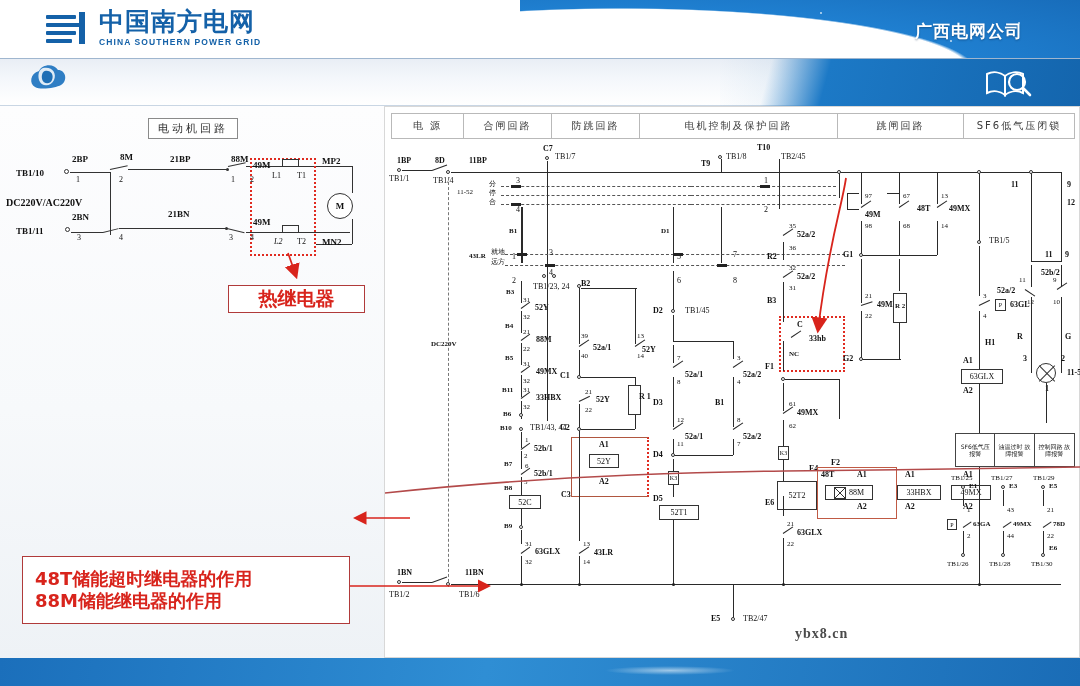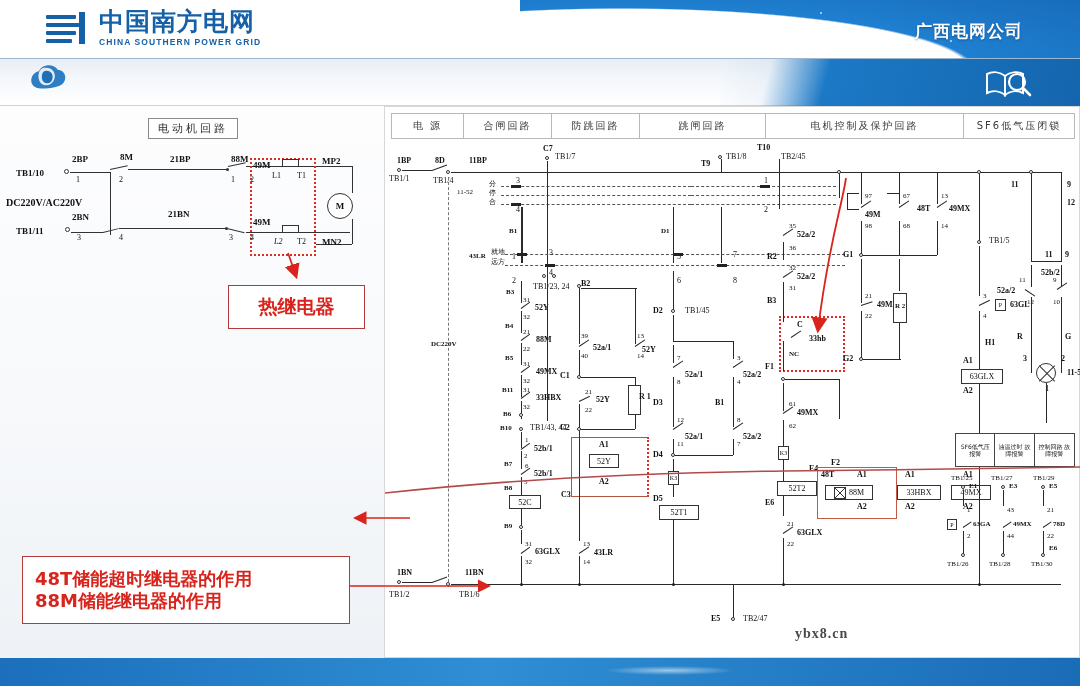--- a/index.html
+++ b/index.html
@@ -312,39 +312,39 @@
     <div class="wire wh" style="left:278px; top:118px; width:4px;"></div>
     <div class="wire wv" style="left:282px; top:111px; height:8px;"></div>
     <div class="wire wh" style="left:282px; top:111px; width:16px;"></div>
     <div class="wire wv" style="left:298px; top:111px; height:8px;"></div>
     <div class="dlabel s8" style="left:274px; top:124px;font-style:italic;">L2</div>
     <div class="dlabel s8" style="left:297px; top:124px;">T2</div>
     <div class="dlabel s9 bold" style="left:322px; top:124px;">MN2</div>
 
     <div class="dlabel s10 bold" style="left:6px; top:84px;">DC220V/AC220V</div>
 
-    <div class="redbox" style="left:228px; top:171px; width:137px; height:44px; font-size:19px;">热继电器</div>
+    <div class="redbox" style="left:228px; top:171px; width:137px; height:28px; font-size:19px;">热继电器</div>
   </div>
 
 
   <div class="redbox" style="left:22px; top:450px; width:328px; height:68px; font-size:18px; flex-direction:column; align-items:flex-start; padding-left:12px;">
     <span>48T储能超时继电器的作用</span>
     <span>88M储能继电器的作用</span>
   </div>
 
   <div class="redbox" style="left:790px; top:38px; width:112px; height:33px; font-size:18px;">行程开关</div>
 
   <div class="schem">
 
     <div class="tabrow">
       <div class="tab" style="width:72px;">电  源</div>
       <div class="tab" style="width:88px;">合闸回路</div>
       <div class="tab" style="width:88px;">防跳回路</div>
+      <div class="tab" style="width:198px;">电机控制及保护回路</div>
       <div class="tab" style="width:126px;">跳闸回路</div>
-      <div class="tab" style="width:198px;">电机控制及保护回路</div>
       <div class="tab" style="width:110px;">SF6低气压闭锁</div>
     </div>
 
     <div class="schem-canvas">
 
       <div class="dlabel s8 bold" style="left:12px; top:16px;">1BP</div>
       <div class="dlabel s8" style="left:4px; top:34px;">TB1/1</div>
       <div class="node" style="left:12px; top:27px;"></div>
       <div class="sl slh" style="left:17px; top:29px; width:30px;"></div>
       <div class="dlabel s8 bold" style="left:50px; top:16px;">8D</div>
@@ -583,21 +583,21 @@
       <div class="sl slh" style="left:400px; top:238px; width:54px;"></div>
       <div class="sl slv" style="left:454px; top:238px; height:40px;"></div>
       <div class="dlabel s7" style="left:404px; top:260px;">61</div>
       <div class="sl" style="left:398px; top:272px; width:12px; height:1px; transform:rotate(-34deg); transform-origin:left center;"></div>
       <div class="dlabel s8 bold" style="left:412px; top:268px;">49MX</div>
       <div class="dlabel s7" style="left:404px; top:282px;">62</div>
       <div class="sl slv" style="left:398px; top:242px; height:28px;"></div>
       <div class="sl slv" style="left:398px; top:279px; height:26px;"></div>
       <div class="coilbox" style="left:393px; top:305px; width:11px; height:14px; font-size:6px;">K3</div>
       <div class="dlabel s8 bold" style="left:380px; top:324px;padding-left:44px;">E4</div>
-      <div class="coilbox" style="left:392px; top:340px; width:40px; height:15px;">52T2</div>
+      <div class="coilbox" style="left:392px; top:340px; width:40px; height:29px;">52T2</div>
       <div class="dlabel s8 bold" style="left:380px; top:358px;">E6</div>
       <div class="sl slv" style="left:398px; top:319px; height:21px;"></div>
       <div class="sl slv" style="left:398px; top:355px; height:20px;"></div>
       <div class="dlabel s7" style="left:402px; top:380px;">21</div>
       <div class="sl" style="left:398px; top:392px; width:12px; height:1px; transform:rotate(-34deg); transform-origin:left center;"></div>
       <div class="dlabel s8 bold" style="left:412px; top:388px;">63GLX</div>
       <div class="dlabel s7" style="left:402px; top:400px;">22</div>
       <div class="sl slv" style="left:398px; top:397px; height:46px;"></div>
 
       <div style="position:absolute; left:432px; top:326px; width:80px; height:52px; border:1.2px solid #c05a44;"></div>

